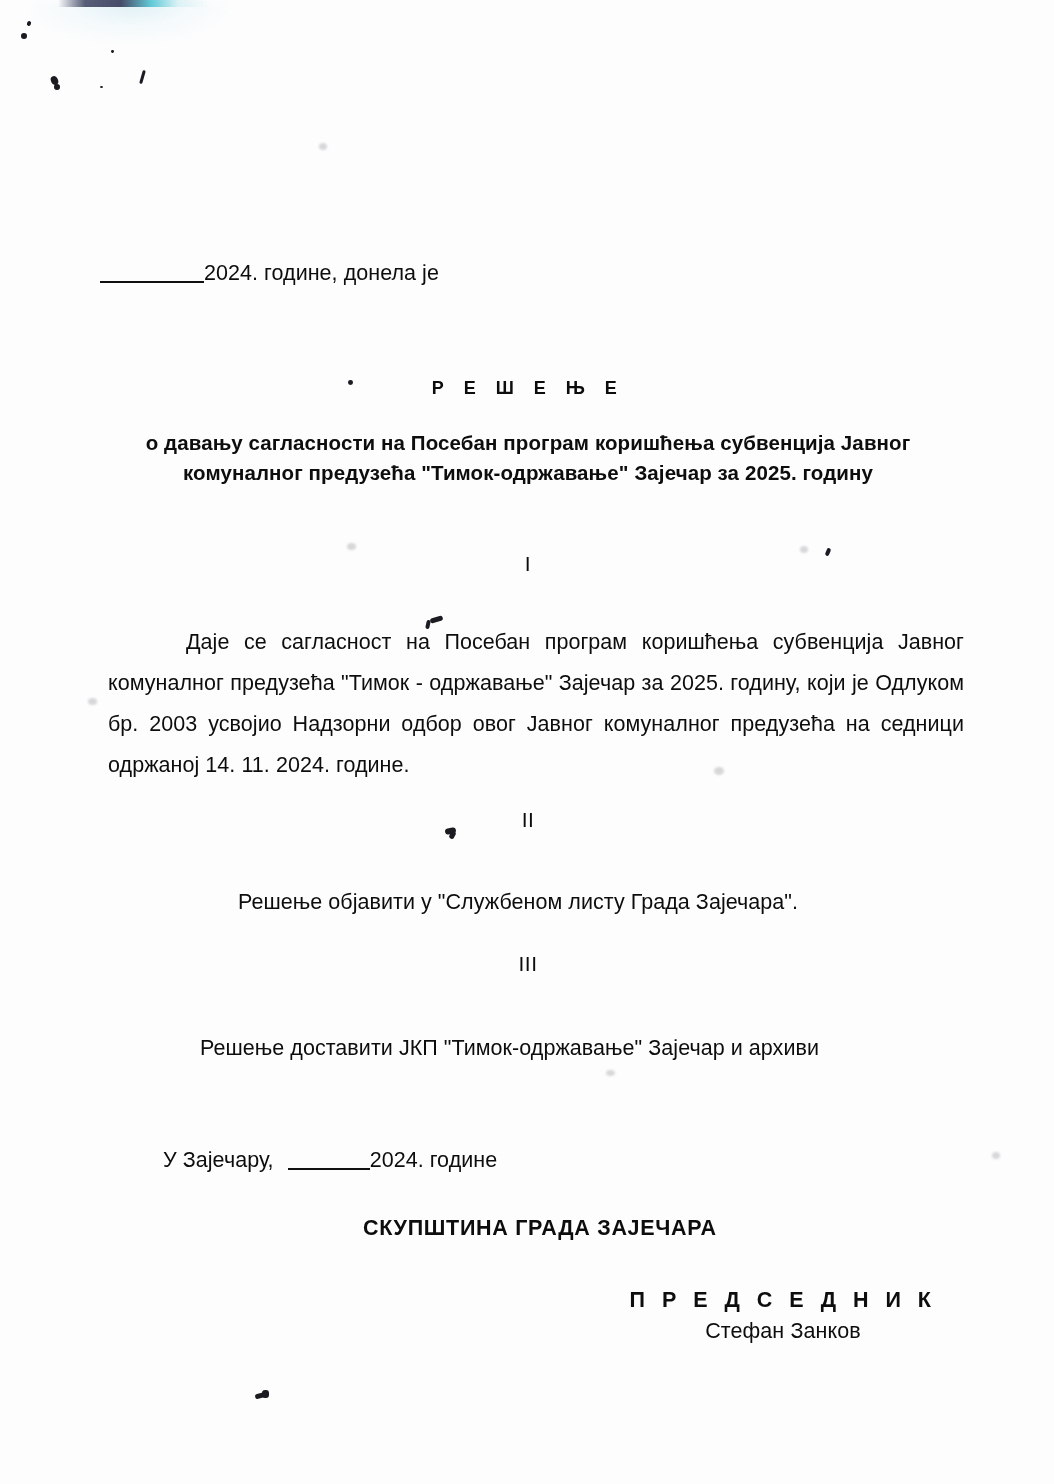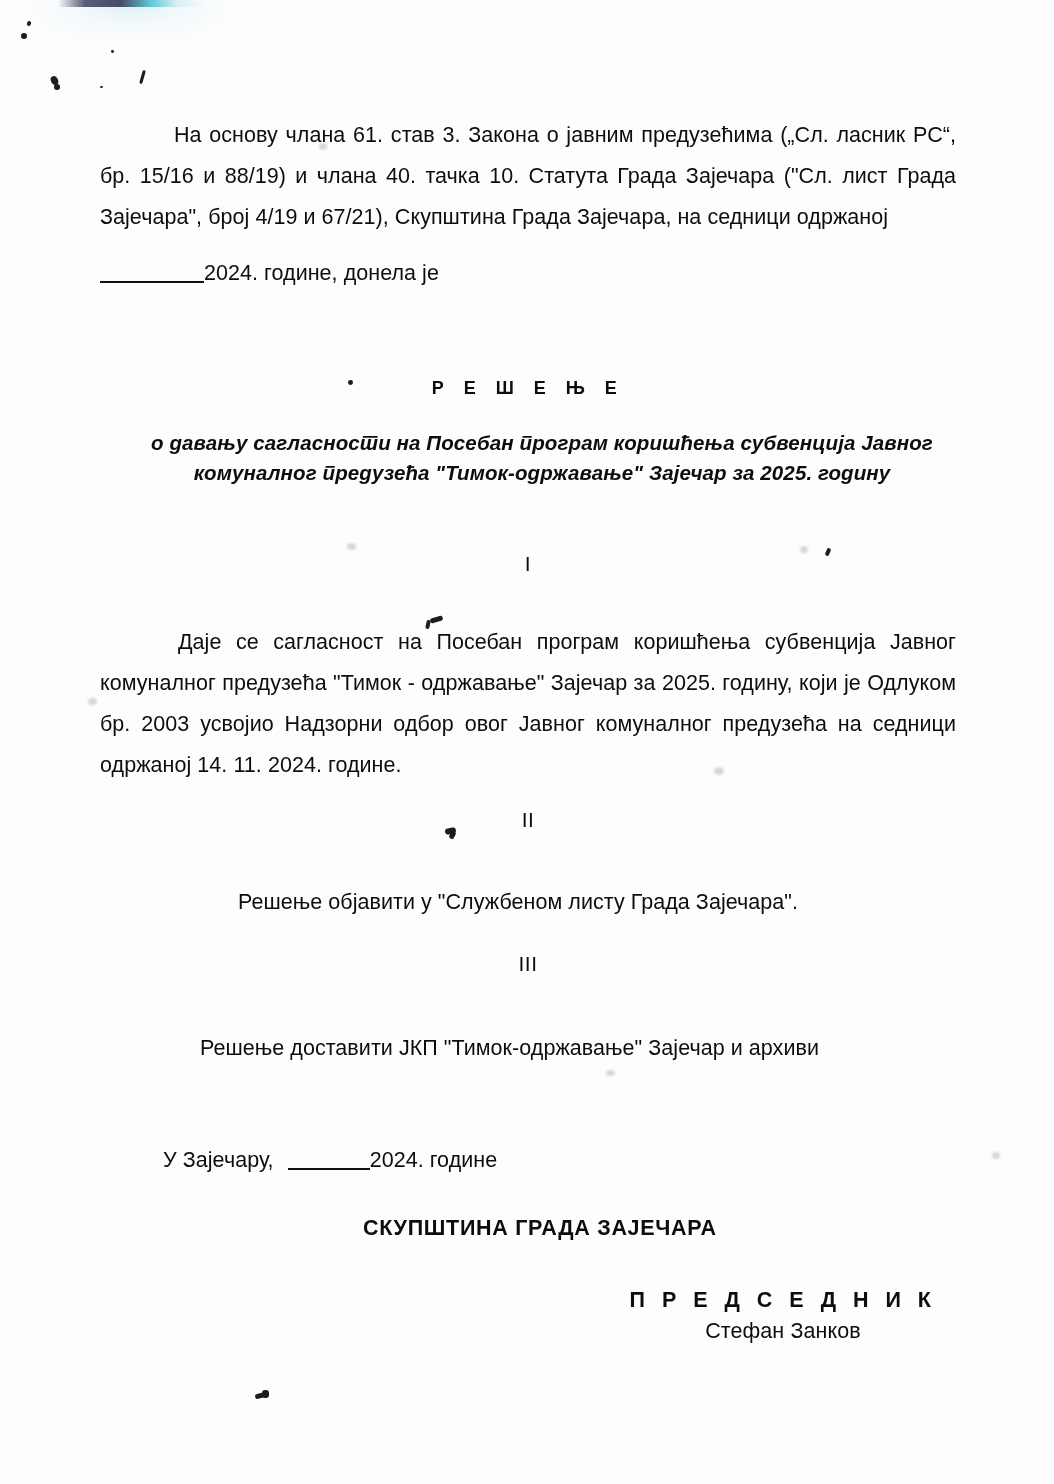--- a/index.html
+++ b/index.html
@@ -68,21 +68,21 @@
     box-sizing: border-box;
   }
   .para {
     font-size: 21.5px;
     line-height: 41px;
     text-align: justify;
     text-justify: inter-word;
     letter-spacing: 0.05px;
   }
   .para-intro { text-indent: 74px; }
-  .para-body  { text-indent: 78px; }
+  .para-body  { text-indent: 78px; margin-left: 8px; }
 
   .blank-line {
     display: inline-block;
     border-bottom: 2px solid #101010;
     vertical-align: -3px;
   }
 
   .doc-title {
     font-size: 18px;
     font-weight: bold;
@@ -153,30 +153,27 @@
   <div class="speck" style="left:262px; top:1390px; width:7px;  height:8px;  border-radius:3px;"></div>
 
   <div class="smudge" style="left:347px; top:543px; width:9px;  height:7px;"></div>
   <div class="smudge" style="left:714px; top:767px; width:10px; height:8px;"></div>
   <div class="smudge" style="left:800px; top:546px; width:8px;  height:7px;"></div>
   <div class="smudge" style="left:606px; top:1070px; width:9px; height:6px;"></div>
   <div class="smudge" style="left:88px;  top:698px; width:9px;  height:7px;"></div>
   <div class="smudge" style="left:992px; top:1152px; width:8px; height:7px;"></div>
   <div class="smudge" style="left:319px; top:143px; width:8px;  height:7px;"></div>
 
-  <div class="block para para-intro" style="left:100px; top:115px; width:856px;">
-    <span>На основу члана 61. став 3. Закона о јавним предузећима („Сл. ласник РС“, бр. 15/16 и 88/19) и члана 40. тачка 10. Статута Града Зајечара ("Сл. лист Града Зајечара", број 4/19 и 67/21), Скупштина Града Зајечара, на седници одржаној</span>
-  </div>
   <div class="block" style="left:100px; top:233px; width:856px; font-size:21.5px; line-height:40px; letter-spacing:0.05px; white-space:nowrap;margin-top:20px;">
     <span class="blank-line" style="width:104px;"></span><span>2024. године, донела је</span>
   </div>
 
   <div class="block doc-title" style="left:100px; top:378px; width:856px;">Р Е Ш Е Њ Е</div>
 
-  <div class="block doc-subtitle" style="left:104px; top:428px; width:876px;font-style:italic;">
+  <div class="block doc-subtitle" style="left:90px; top:428px; width:876px;">
     <div>о давању сагласности  на Посебан програм коришћења субвенција Јавног</div>
     <div>комуналног предузећа "Тимок-одржавање" Зајечар за 2025. годину</div>
   </div>
 
   <div class="block roman" style="left:100px; top:552px; width:856px;">I</div>
 
   <div class="block para para-body" style="left:100px; top:622px; width:856px;">Даје се сагласност на Посебан програм коришћења субвенција Јавног комуналног предузећа "Тимок - одржавање" Зајечар за 2025. годину, који је Одлуком бр. 2003 усвојио Надзорни одбор овог Јавног комуналног предузећа на седници одржаној 14. 11. 2024. године.</div>
 
   <div class="block roman" style="left:100px; top:808px; width:856px;">II</div>
 

